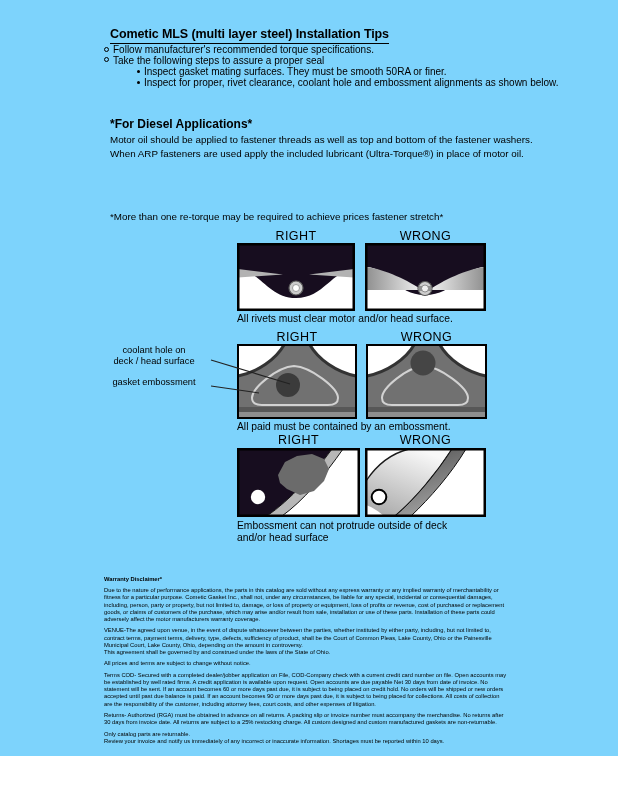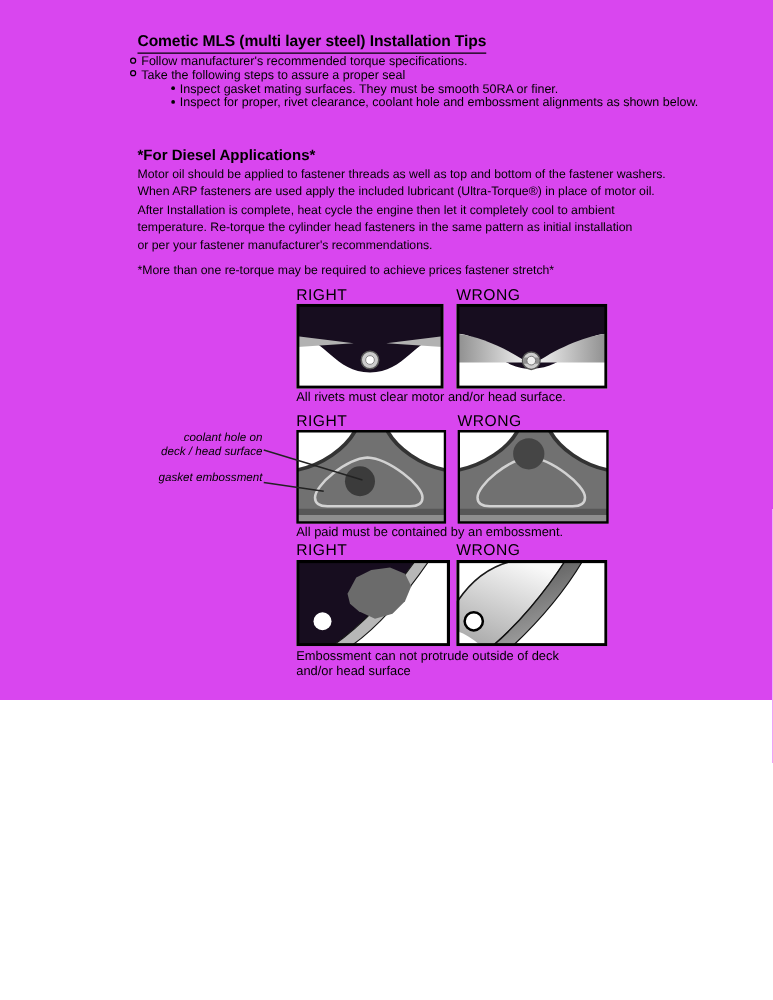--- a/index.html
+++ b/index.html
@@ -1,39 +1,39 @@
 <!DOCTYPE html>
 <html><head>
 <meta charset="utf-8">
 <style>
   html,body { margin:0; padding:0; background:#fff; }
   .page {
-    position:relative; width:618px; height:560px; background:#d946ef;
+    position:relative; width:618px; height:756px; background:#7dd3fc;
     font-family:"Liberation Sans", sans-serif; color:#000; overflow:hidden;
   }
   .abs { position:absolute; }
   .title {
     font-weight:bold; font-size:12.5px; letter-spacing:-0.1px;
     border-bottom:1.7px solid #000; padding-bottom:1.5px; display:inline-block;
   }
   .bullets { font-size:10px; line-height:10.9px; }
   .bullet::before {
     content:""; display:inline-block; width:3px; height:3px;
     border:1px solid #000; border-radius:50%; margin-right:4px; vertical-align:1.5px;
   }
   .subbullets { font-size:10px; line-height:10.9px; }
   .subbullet::before {
     content:""; display:inline-block; width:3.4px; height:3.4px;
     background:#000; border-radius:50%; margin-right:3.5px; vertical-align:1.5px;
   }
   .h2 { font-weight:bold; font-size:12px; }
   .para { font-size:9.8px; line-height:13.9px; white-space:pre-line; }
-  .dlabel { font-size:12.5px; letter-spacing:0.4px; }
+  .dlabel { font-size:12.5px; letter-spacing:0.4px; text-align:center; }
   .caption { font-size:10.3px; line-height:11.6px; white-space:pre-line; }
-  .ann { font-size:9.3px; line-height:10.6px; text-align:right; white-space:pre-line;font-style:italic; }
+  .ann { font-size:9.3px; line-height:10.6px; text-align:center; white-space:pre-line; }
   .legal { font-size:5.8px; line-height:7.2px; width:416px; }
   .legal p { margin:0 0 4.2px 0; white-space:pre-line; }
   .legal .lheading { font-weight:bold; margin-bottom:4px; }
   .pagenum { font-size:14.5px; letter-spacing:0.2px; }
   svg.fig { display:block; }
   .leader { pointer-events:none; }
 </style>
 </head>
 <body>
 
@@ -48,23 +48,20 @@
     <div class="bullet">Take the following steps to assure a proper seal</div>
     <div class="subbullets" style="margin-left:33px;">
       <div class="subbullet">Inspect gasket mating surfaces.  They must be smooth 50RA or finer.</div>
       <div class="subbullet">Inspect for proper, rivet clearance, coolant hole and embossment alignments as shown below.</div>
     </div>
   </div>
 
   <div class="abs h2" style="left:110px; top:117px;">*For Diesel Applications*</div>
   <div class="abs para" style="left:110px; top:133px;">Motor oil should be applied to fastener threads as well as top and bottom of the fastener washers.
 When ARP fasteners are used apply the included lubricant (Ultra-Torque®) in place of motor oil.</div>
-  <div class="abs para" style="left:110px; top:162px;">After Installation is complete, heat cycle the engine then let it completely cool to ambient
-temperature. Re-torque the cylinder head fasteners in the same pattern as initial installation
-or per your fastener manufacturer's recommendations.</div>
   <div class="abs para" style="left:110px; top:210px;">*More than one re-torque may be required to achieve prices fastener stretch*</div>
 
   <div class="abs dlabel" style="left:237px; top:229px; width:118px;">RIGHT</div>
   <div class="abs dlabel" style="left:365px; top:229px; width:121px;">WRONG</div>
 
   <div class="abs" style="left:237px; top:243px;">
     <svg class="fig" width="118" height="68" viewBox="0 0 118 68">
       <rect x="0" y="0" width="118" height="68" fill="#ffffff"></rect>
       <path d="M1,1 H117 V27 C95,27 87,55 59,55 C31,55 23,27 1,27 Z" fill="#170d1f"></path>
       <polygon points="1,26 46,31.5 1,34.5" fill="#b2b2b2"></polygon>

